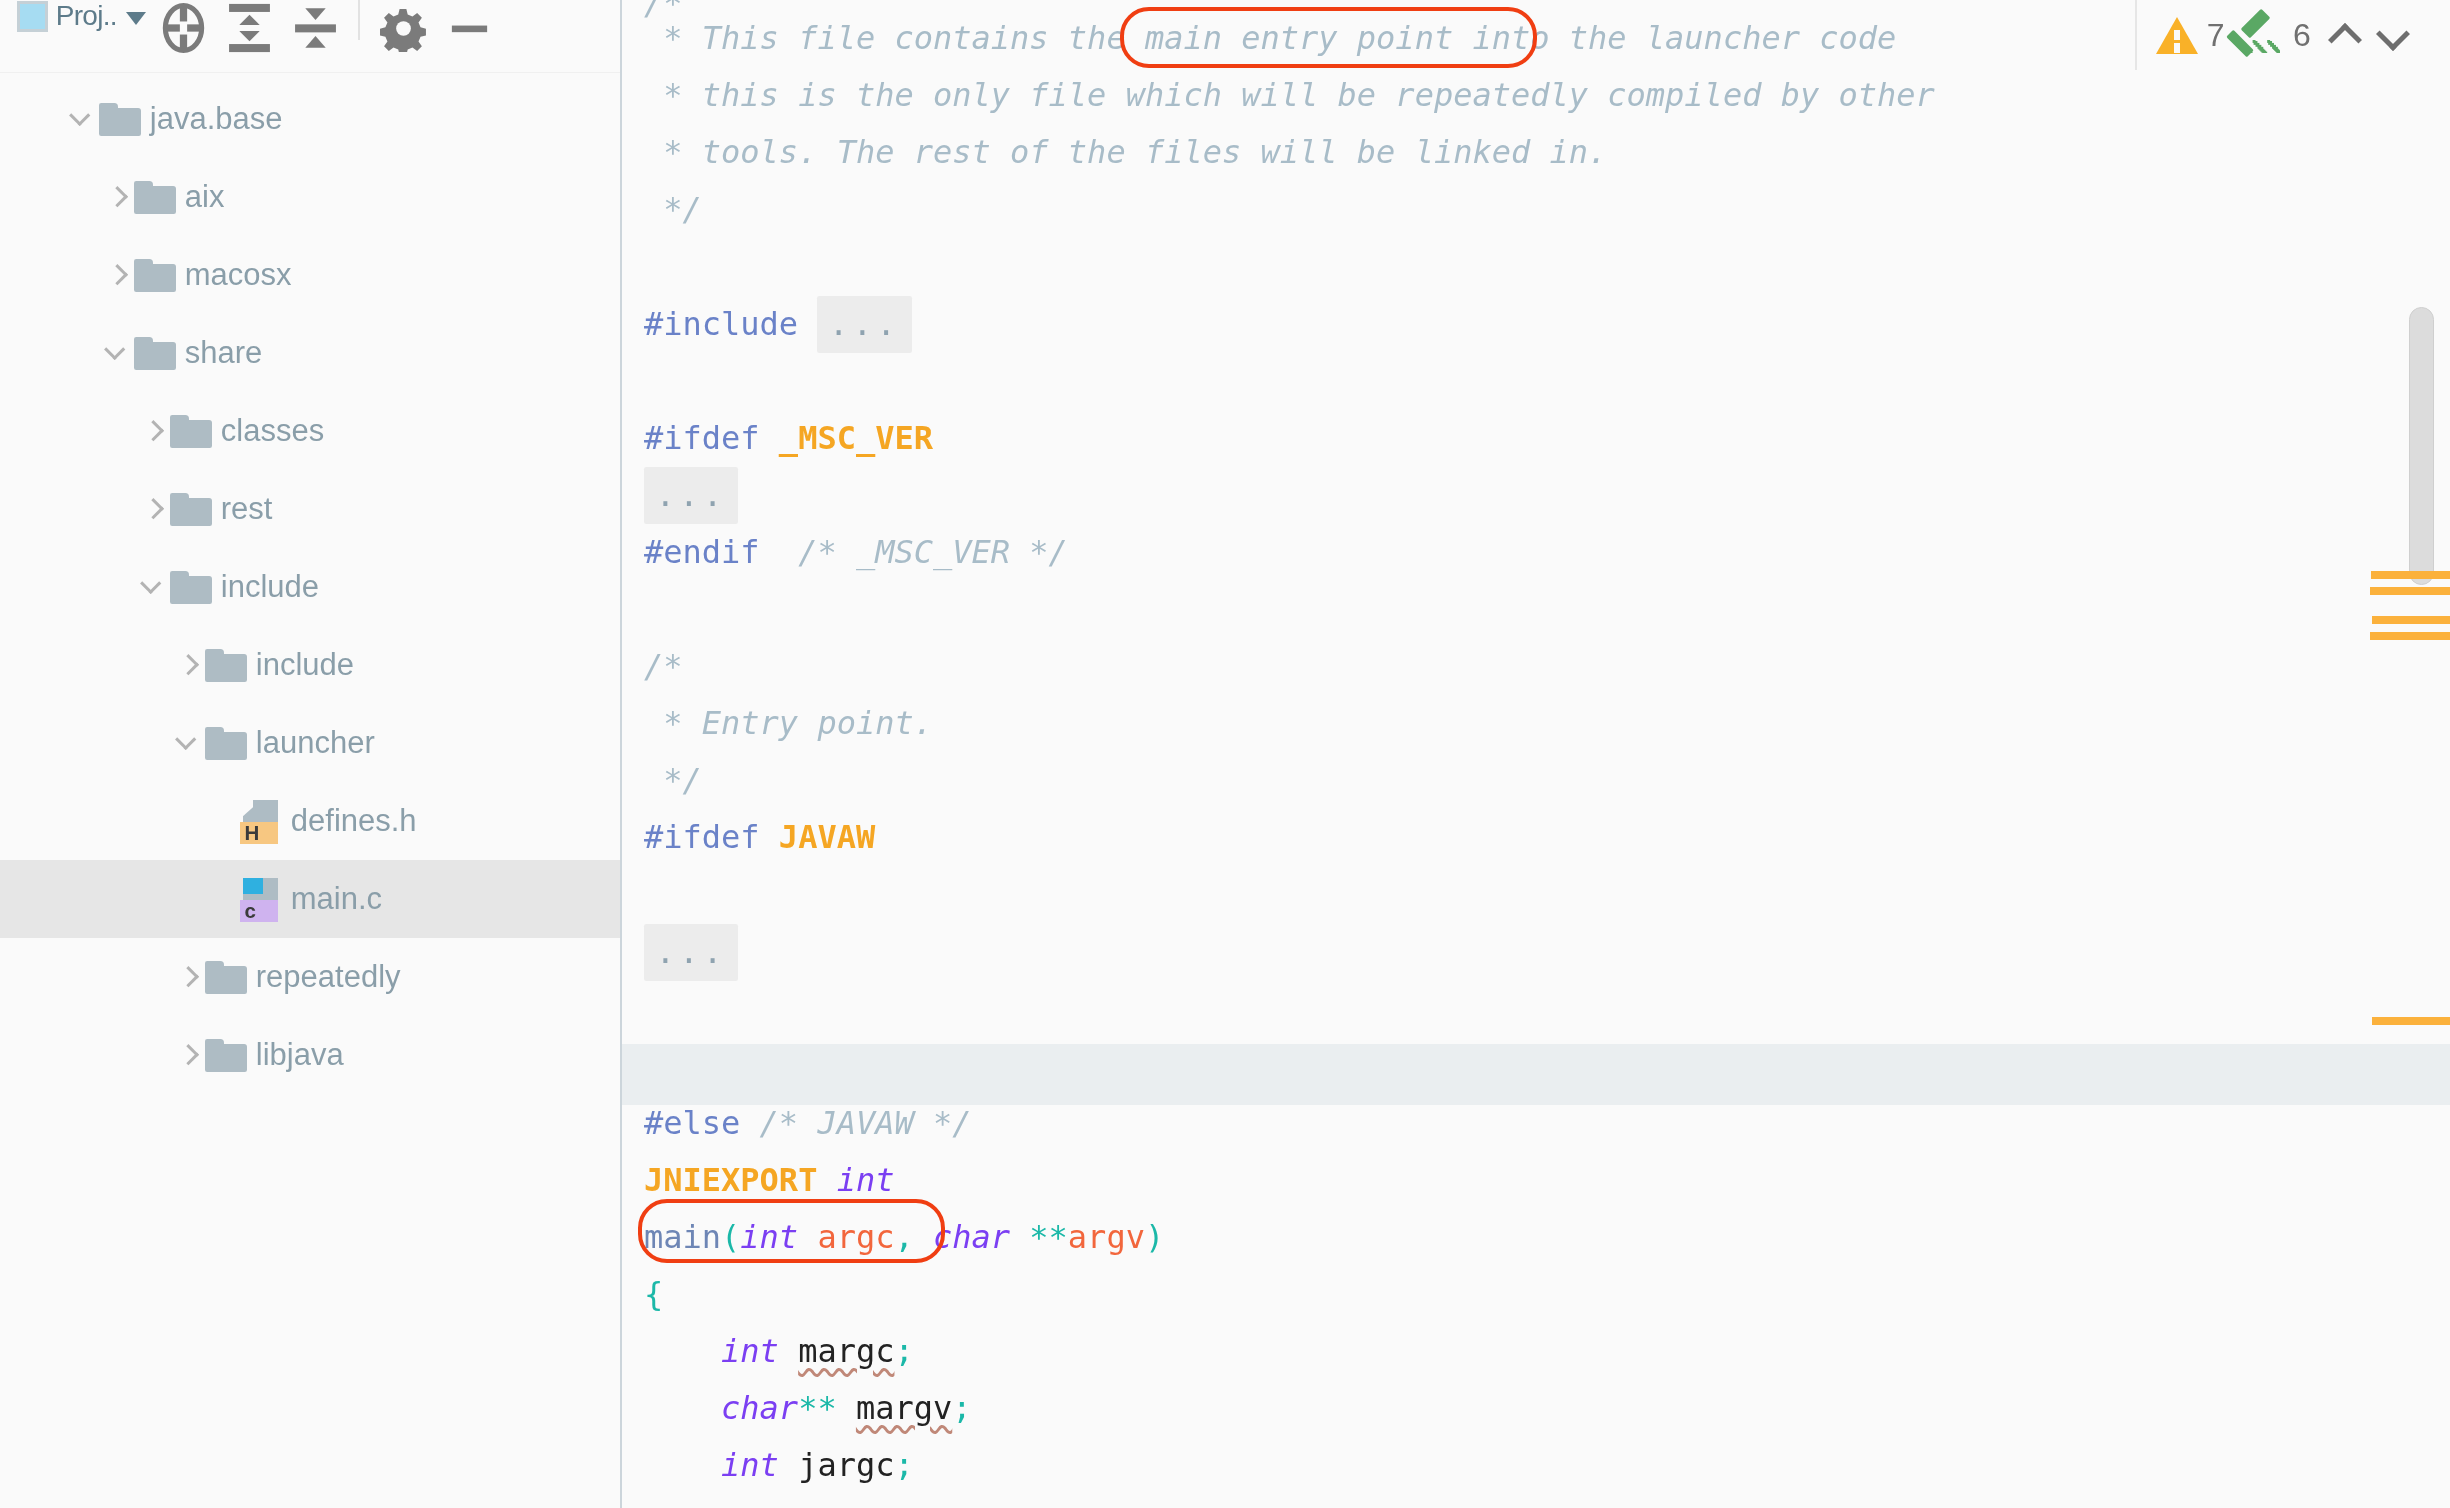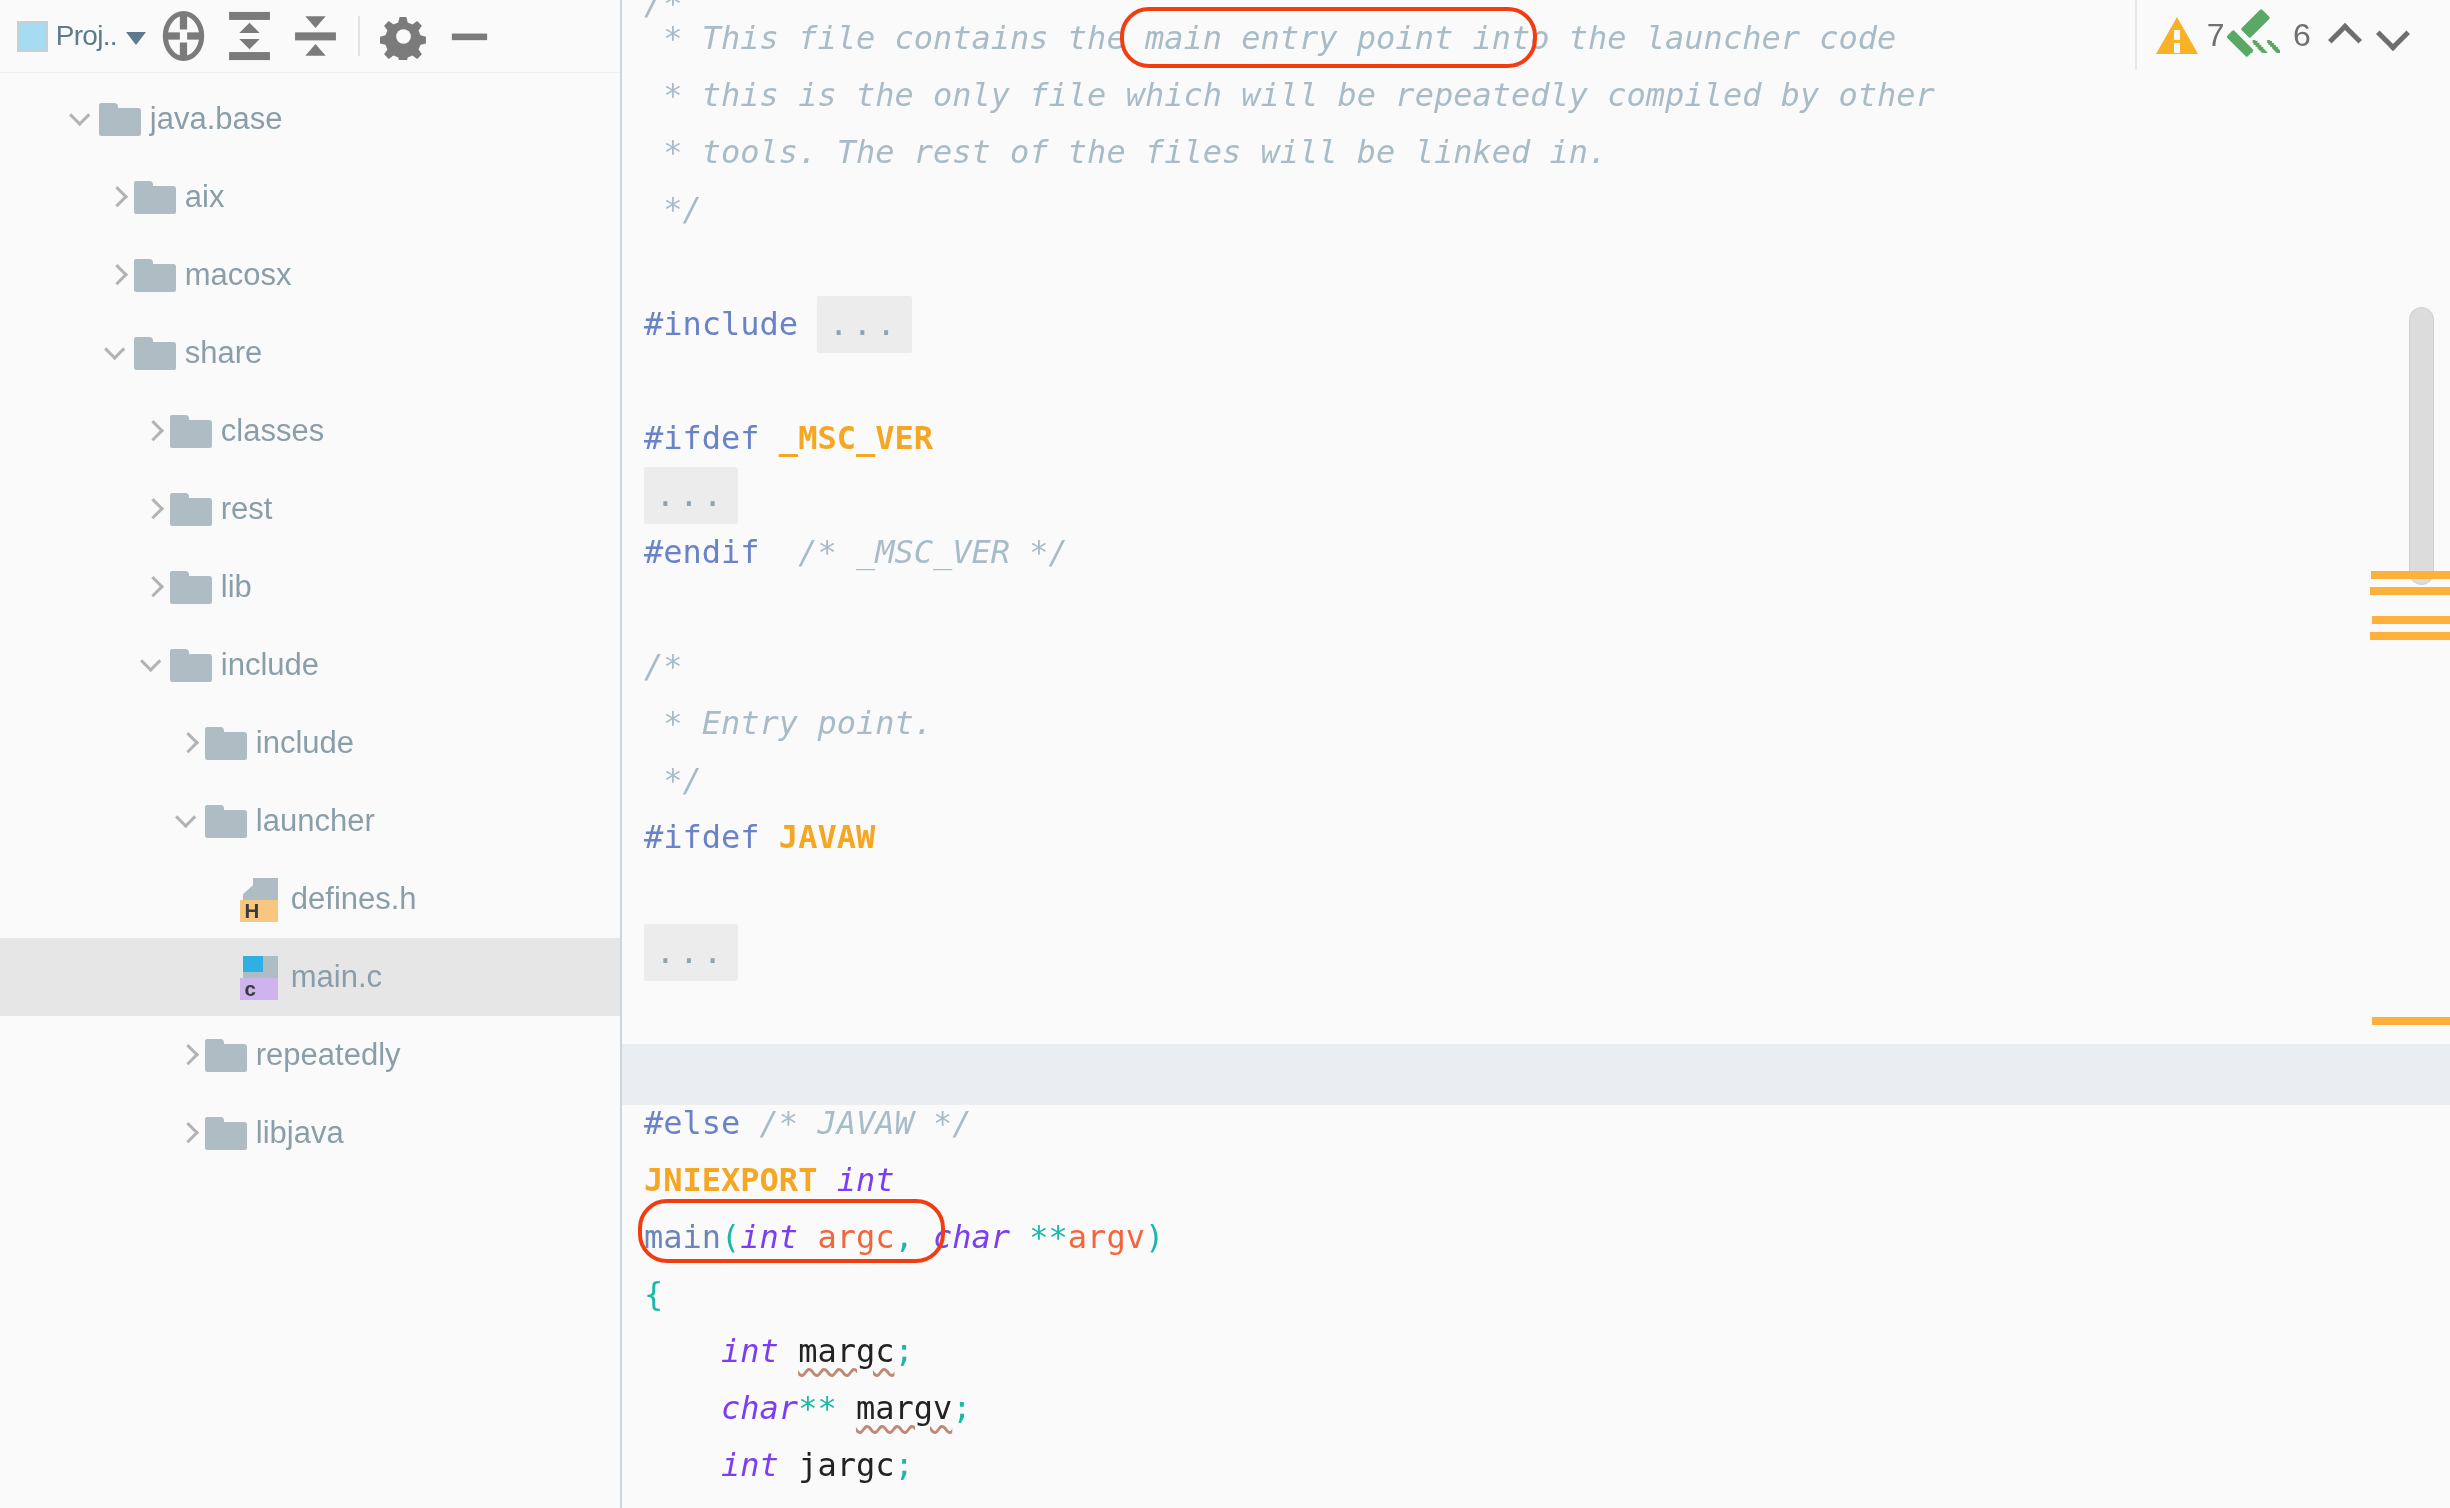--- a/index.html
+++ b/index.html
@@ -14,21 +14,21 @@
   
   .sidebar {
     width: 622px; height: 1509px;
     background: #fafafa;
     border-right: 2.2px solid #ccd5db;
     position: relative;
     flex: 0 0 622px;
   }
   .side-toolbar {
     height: 73px;
-    display: flex; align-items: center;
+    display: flex; align-items: flex-start;
     padding-left: 13px;
     gap: 0px;
     border-bottom: 1.5px solid #f0f0f0;
   }
   .proj-btn { display: flex; align-items: center; gap: 7.3px; padding: 0 4.4px; }
   .proj-glyph {
     width: 31px; height: 31px;
     background: #ffffff;
     border: 3.7px solid #c5d0d6;
     display: block;
@@ -298,26 +298,20 @@
           <span class="tlabel">classes</span>
         </div>
         <div class="trow">
           <span class="tw" style="width: 100px;"></span>
           <span class="chev right"></span>
           <span class="folder"></span>
           <span class="tlabel">rest</span>
         </div>
         <div class="trow">
           <span class="tw" style="width: 100px;"></span>
-          <span class="chev right"></span>
-          <span class="folder"></span>
-          <span class="tlabel">lib</span>
-        </div>
-        <div class="trow">
-          <span class="tw" style="width: 100px;"></span>
           <span class="chev down"></span>
           <span class="folder"></span>
           <span class="tlabel">include</span>
         </div>
         <div class="trow">
           <span class="tw" style="width: 135px;"></span>
           <span class="chev right"></span>
           <span class="folder"></span>
           <span class="tlabel">include</span>
         </div>

